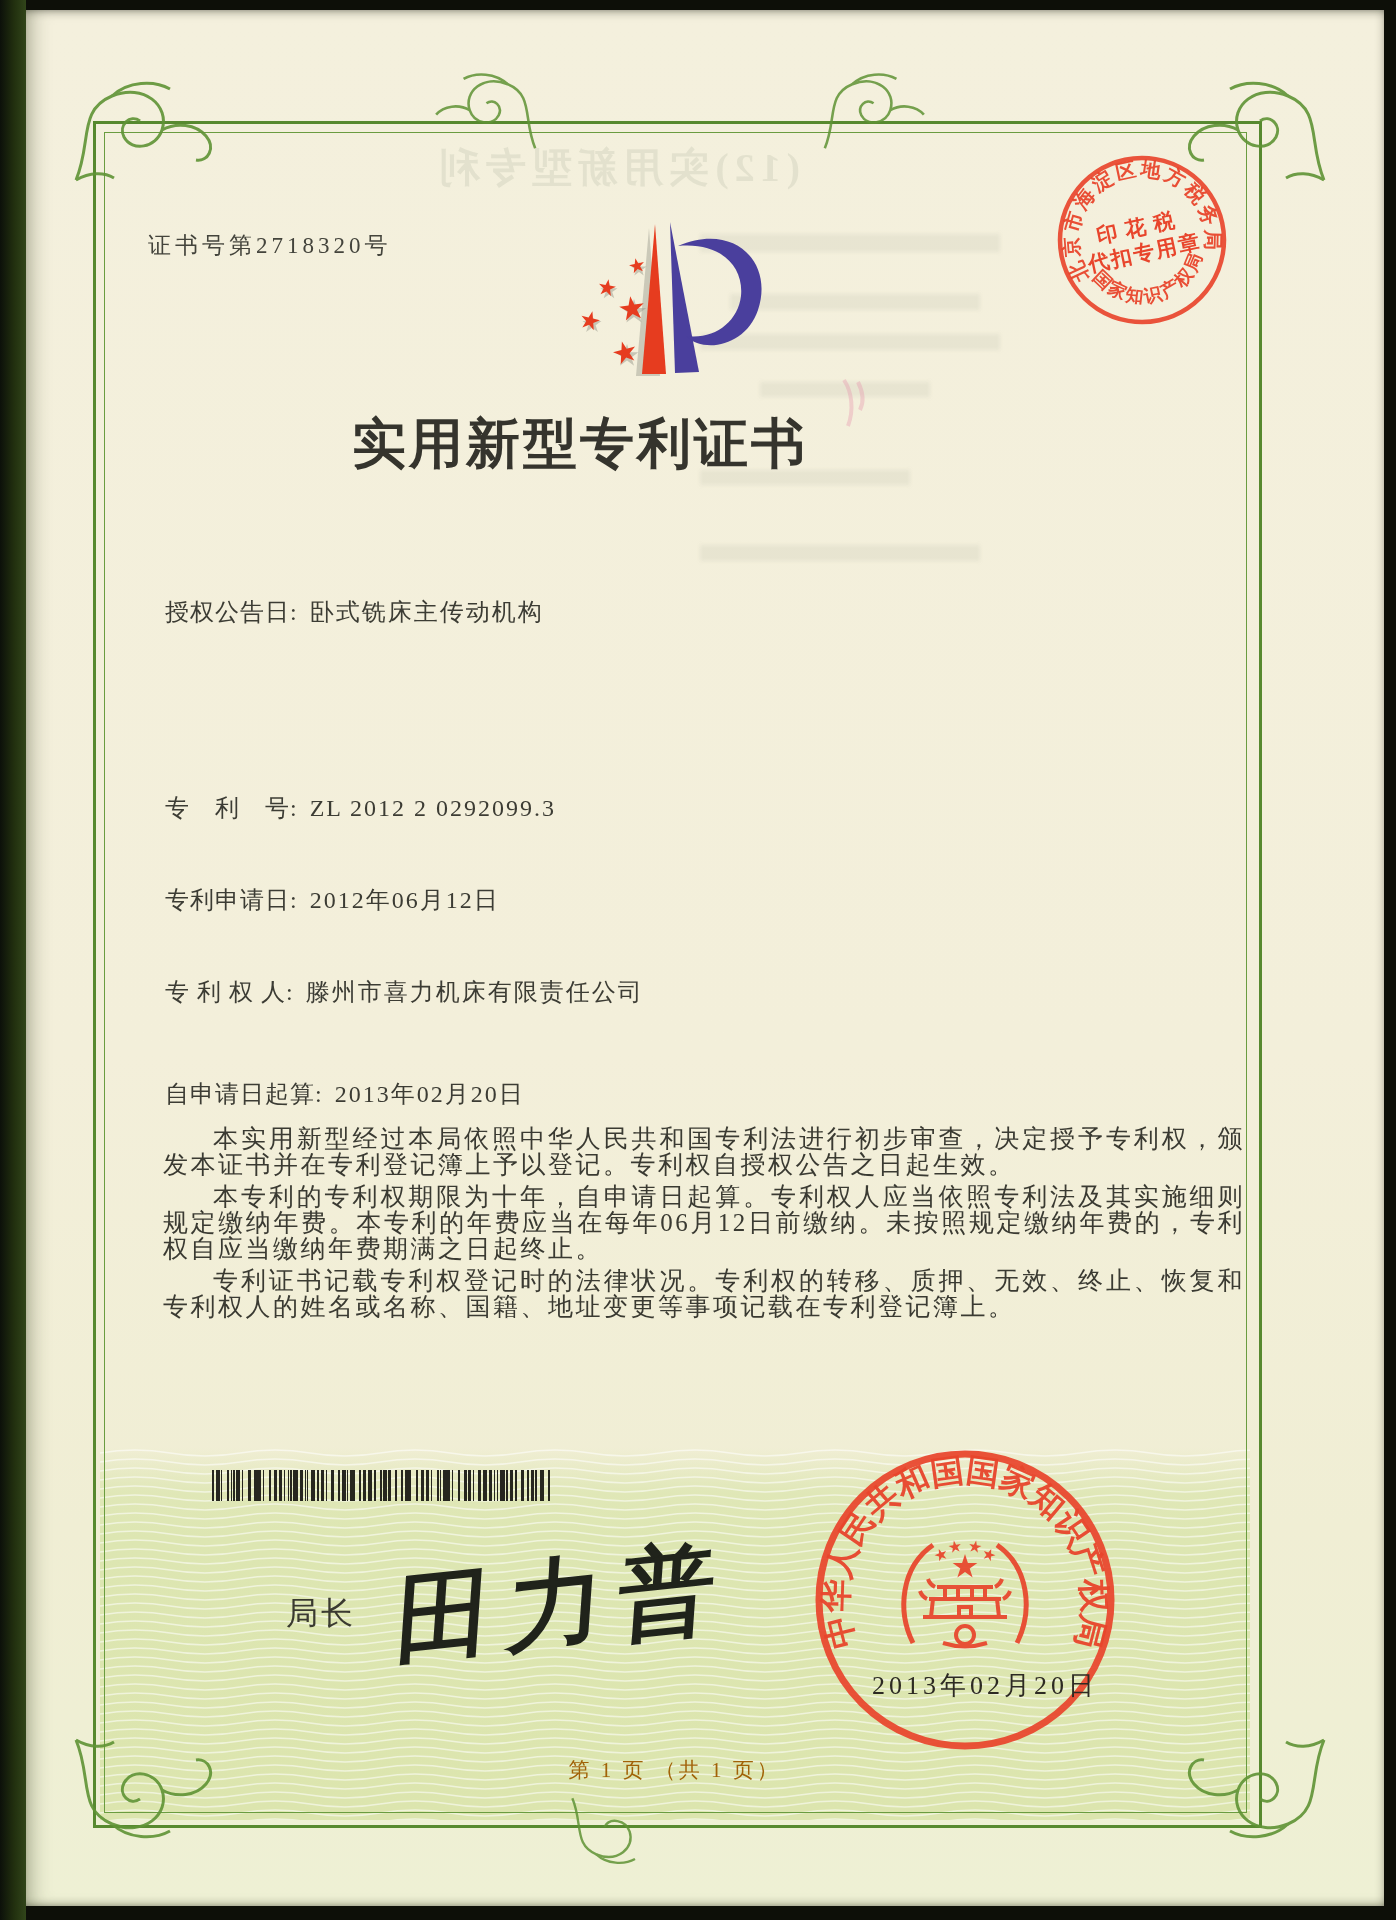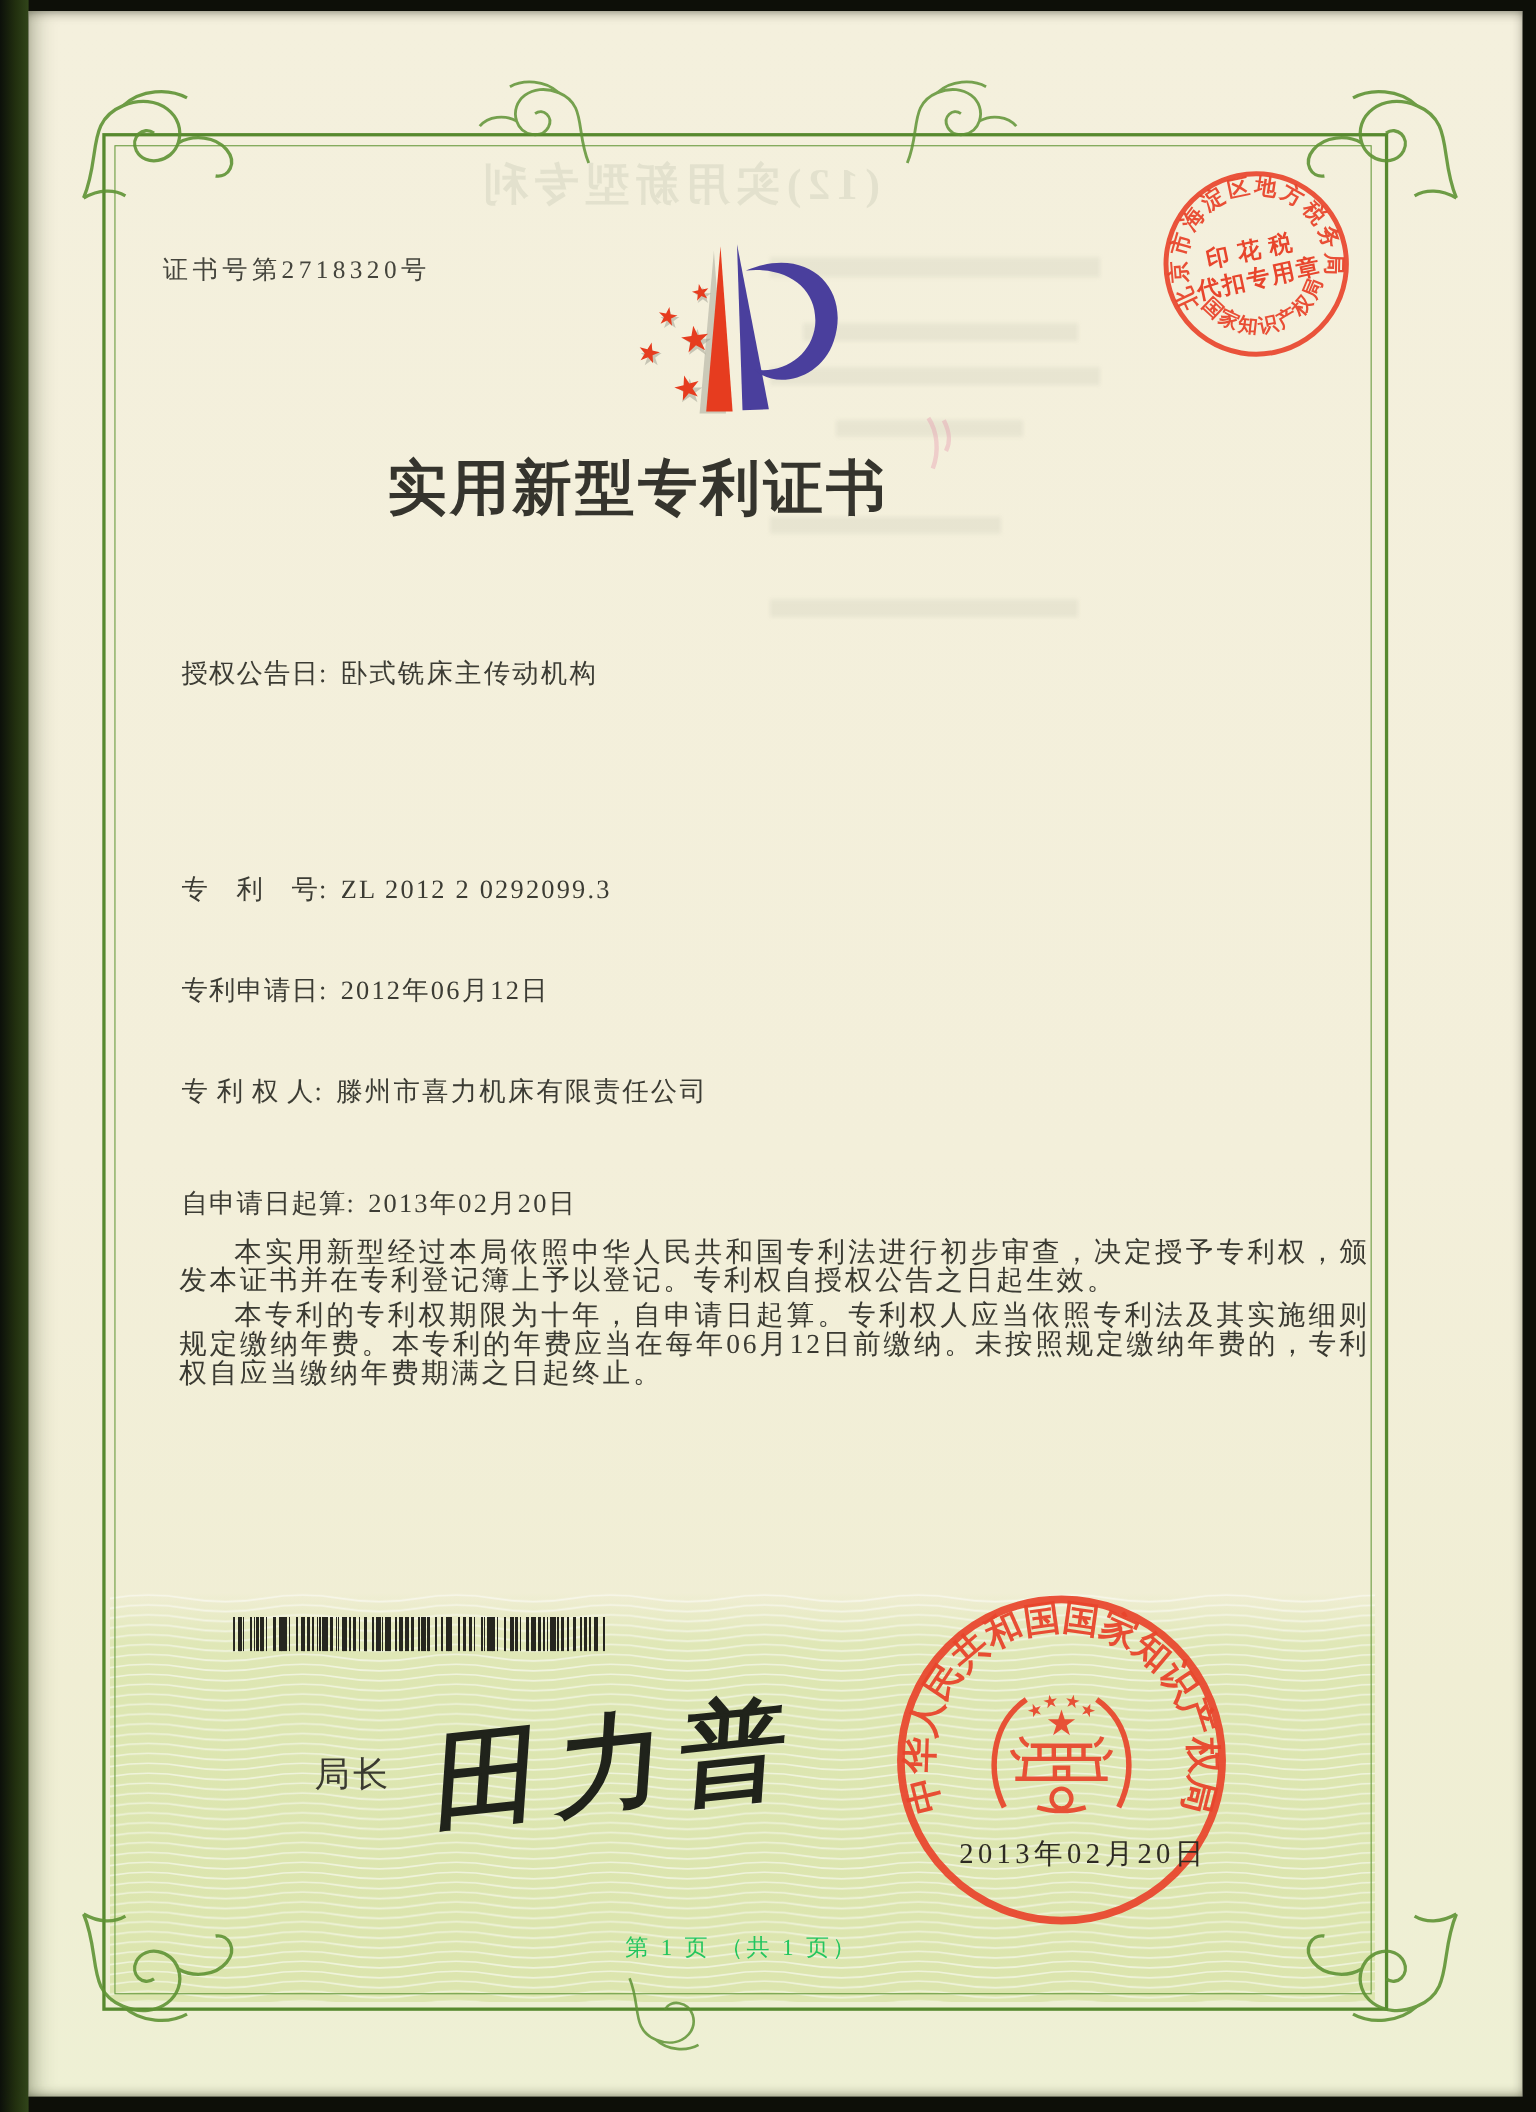--- a/index.html
+++ b/index.html
@@ -35,21 +35,21 @@
   .paras p{margin:0 0 6px 0;text-indent:2em;}
   .barcode{position:absolute;left:212px;top:1470px;width:338px;height:31px;z-index:4;
      background:
       repeating-linear-gradient(90deg,#26261f 0 2px,rgba(0,0,0,0) 2px 4px,#26261f 4px 7px,rgba(0,0,0,0) 7px 9px,#26261f 9px 10px,rgba(0,0,0,0) 10px 15px,#26261f 15px 17px,rgba(0,0,0,0) 17px 21px),
       repeating-linear-gradient(90deg,#26261f 0 1px,rgba(0,0,0,0) 1px 5px,#26261f 5px 8px,rgba(0,0,0,0) 8px 19px);}
   .director{position:absolute;left:286px;top:1592px;font-size:32px;letter-spacing:3px;color:#3a3a30;z-index:5;}
   .signature{position:absolute;left:375px;top:1505px;z-index:5;}
   .seal{position:absolute;left:812px;top:1447px;z-index:5;}
   .sealdate{position:absolute;left:872px;top:1668px;font-size:26px;letter-spacing:4px;color:#2d2a23;z-index:6;}
   .footer{position:absolute;left:93px;top:1756px;width:1163px;text-align:center;font-size:21px;
-          letter-spacing:3px;color:#22c55e;z-index:4;}
+          letter-spacing:3px;color:#a16207;z-index:4;}
   .taxstamp{position:absolute;left:1050px;top:148px;z-index:5;transform:rotate(-12deg);}
   .logo{position:absolute;left:552px;top:216px;z-index:4;}
   
   .ghost-title{position:absolute;left:400px;top:140px;width:400px;font-size:40px;font-weight:700;
      letter-spacing:6px;color:rgba(110,125,100,.12);transform:scaleX(-1);z-index:1;white-space:nowrap;}
   .ghost-bar{position:absolute;background:rgba(130,140,115,.10);filter:blur(2px);z-index:1;}
   .pinkmark{position:absolute;left:834px;top:372px;z-index:4;opacity:.55;}
 </style>
 </head>
 <body>
@@ -199,20 +199,21 @@
   <div class="frow" style="top:976px;">
     <span class="flabel">专 利 权 人:</span><span class="fvalue">滕州市喜力机床有限责任公司</span>
   </div>
   <div class="frow" style="top:1078px;">
     <span class="flabel">自申请日起算:</span><span class="fvalue">2013年02月20日</span>
   </div>
 
   <div class="paras">
     <p>本实用新型经过本局依照中华人民共和国专利法进行初步审查，决定授予专利权，颁发本证书并在专利登记簿上予以登记。专利权自授权公告之日起生效。</p>
     <p>本专利的专利权期限为十年，自申请日起算。专利权人应当依照专利法及其实施细则规定缴纳年费。本专利的年费应当在每年06月12日前缴纳。未按照规定缴纳年费的，专利权自应当缴纳年费期满之日起终止。</p>
+    <p>专利证书记载专利权登记时的法律状况。专利权的转移、质押、无效、终止、恢复和专利权人的姓名或名称、国籍、地址变更等事项记载在专利登记簿上。</p>
   </div>
 
   <div class="barcode"></div>
 
   <div class="director">局长</div>
   <svg class="signature" width="340" height="215" viewBox="0 0 340 215">
     <g transform="translate(18,150) rotate(-6) skewX(-10)">
       <text font-size="98" letter-spacing="14" fill="#20231b" stroke="#20231b" stroke-width="2.2">田力普</text>
     </g>
   </svg>

